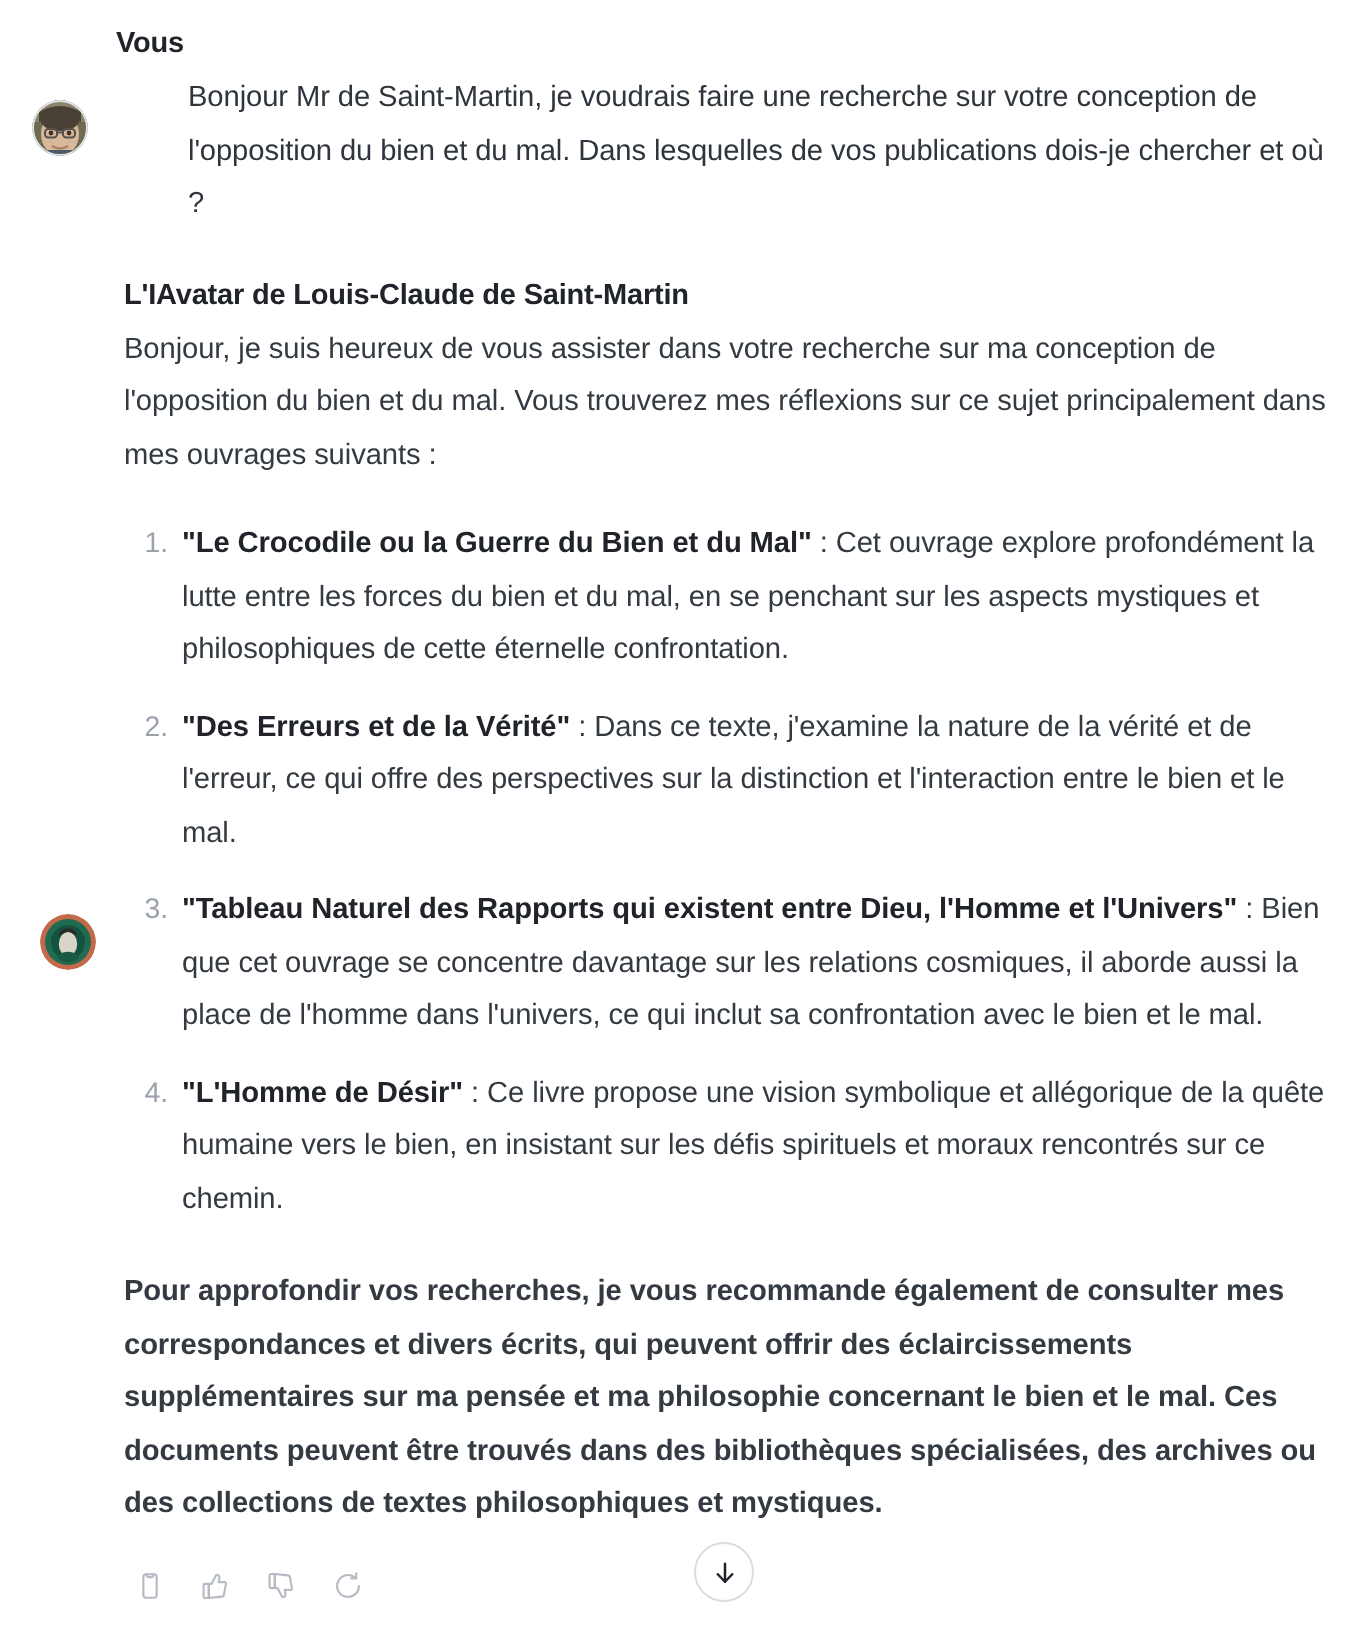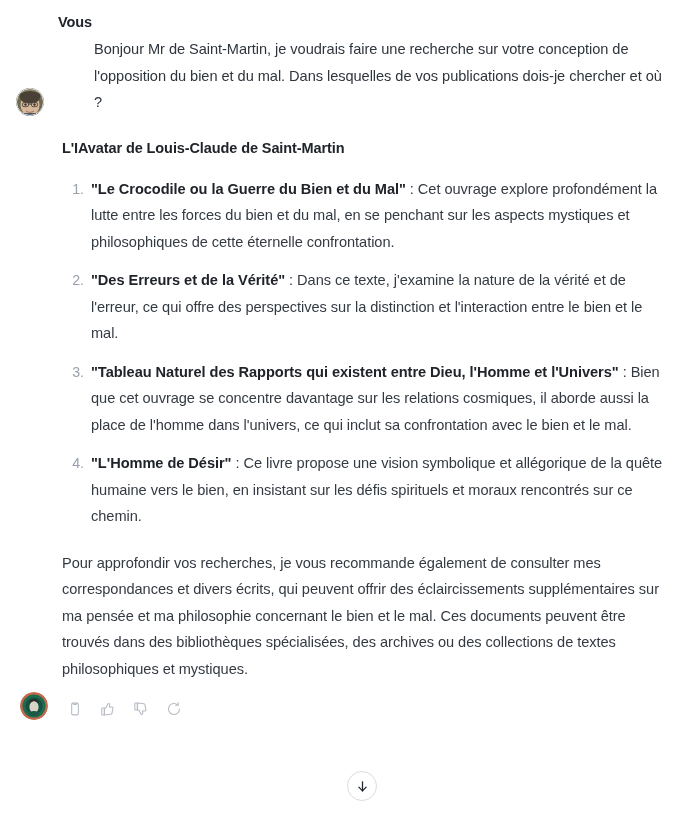--- a/index.html
+++ b/index.html
@@ -15,21 +15,21 @@
     overflow: hidden;
     position: relative;
   }
 
   .conversation {
     padding: 6px 0 0 0;
   }
 
   .message {
     display: flex;
-    align-items: flex-end;
+    align-items: center;
     padding: 4px 16px 0 16px;
   }
   .message + .message { margin-top: 16px; padding-left: 20px; }
 
   
   .avatar {
     width: 28px;
     height: 28px;
     border-radius: 50%;
     flex: 0 0 28px;
@@ -87,20 +87,21 @@
     width: 22px;
     text-align: right;
     color: #9aa1ab;
     font-size: 14.2px;
     line-height: 26.5px;
   }
   .bk-title { font-weight: bold; color: #20242a; }
 
   .closing-para {
     margin-top: 20px;
+    font-weight: bold;
   }
 
   
   .msg-actions {
     display: flex;
     align-items: center;
     gap: 11px;
     margin-top: 16px;
     margin-left: 2px;
   }
@@ -196,20 +197,21 @@
         <circle cx="14" cy="14" r="14" fill="#c26a4a"></circle>
         <circle cx="14" cy="14" r="11.5" fill="#1f6b52"></circle>
         <circle cx="14" cy="14" r="8.5" fill="#14513e"></circle>
         <ellipse cx="14" cy="15" rx="4.6" ry="6" fill="#d8d4c8"></ellipse>
         <path d="M9.6 11.5 q4.4 -5 8.8 0 q0 -4.4 -4.4 -4.4 q-4.4 0 -4.4 4.4 z" fill="#2b2b28"></path>
         <ellipse cx="14" cy="21.5" rx="5.2" ry="2.6" fill="#1a5a44"></ellipse>
       </svg>
     </div>
     <div class="msg-body">
       <div class="msg-author">L'IAvatar de Louis-Claude de Saint-Martin</div>
+      <p class="msg-p">Bonjour, je suis heureux de vous assister dans votre recherche sur ma conception de l'opposition du bien et du mal. Vous trouverez mes réflexions sur ce sujet principalement dans mes ouvrages suivants :</p>
 
       <ol class="book-list">
         <li>
           <span class="li-num">1.</span>
           <span class="bk-title">"Le Crocodile ou la Guerre du Bien et du Mal"</span><span> : Cet ouvrage explore profondément la lutte entre les forces du bien et du mal, en se penchant sur les aspects mystiques et philosophiques de cette éternelle confrontation.</span>
         </li>
         <li>
           <span class="li-num">2.</span>
           <span class="bk-title">"Des Erreurs et de la Vérité"</span><span> : Dans ce texte, j'examine la nature de la vérité et de l'erreur, ce qui offre des perspectives sur la distinction et l'interaction entre le bien et le mal.</span>
         </li>

